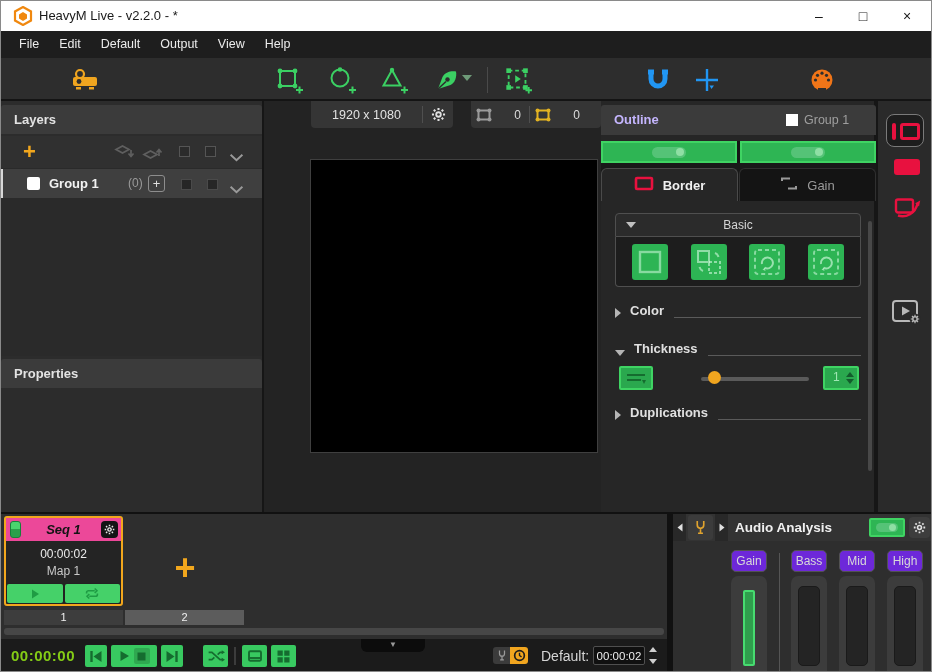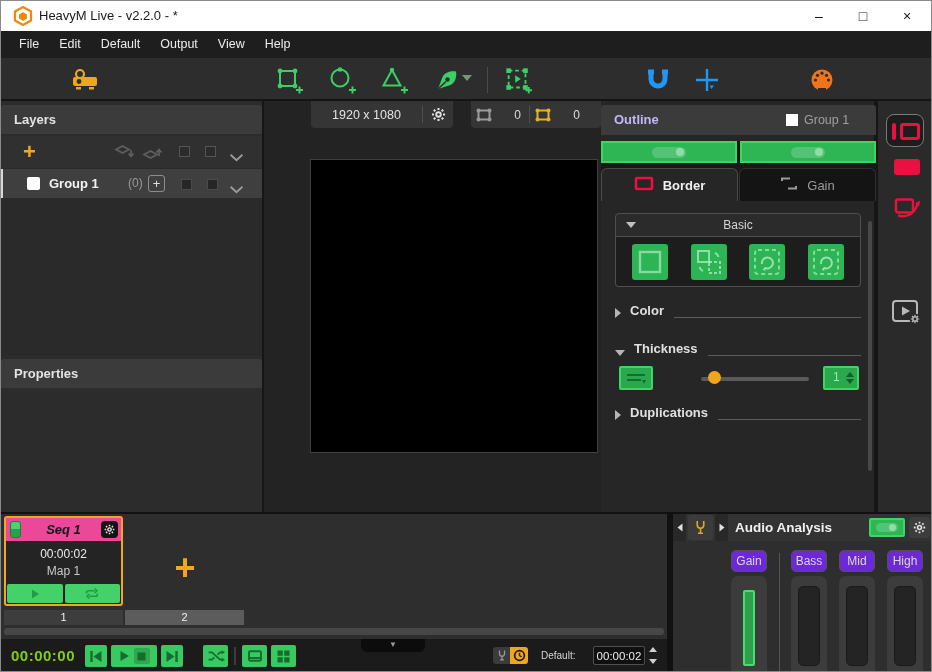--- a/index.html
+++ b/index.html
@@ -143,21 +143,21 @@
                 text-align:center;font-size:8px;color:#999;line-height:12px;}
   #tr-time{position:absolute;left:10px;top:0;height:34px;line-height:34px;font-size:15px;font-weight:bold;color:#84cc16;letter-spacing:.5px;}
   .tr-btn{position:absolute;top:6px;height:22px;background:#38c960;border-radius:2px;display:flex;align-items:center;justify-content:center;}
   #tr-skip-start{left:84px;width:22px;} #tr-playstop{left:110px;width:46px;gap:4px;}
   #tr-stop-pad{width:16px;height:16px;background:rgba(0,0,0,.16);border-radius:2px;display:flex;align-items:center;justify-content:center;}
   #tr-skip-end{left:160px;width:22px;} #tr-shuffle{left:202px;width:25px;}
   #tr-sep{position:absolute;left:233px;top:8px;width:2px;height:18px;background:#3c3c3c;}
   #tr-output{left:241px;width:25px;} #tr-grid{left:270px;width:25px;}
   #tr-beat{position:absolute;left:492px;top:8px;width:17px;height:17px;background:#3b3b3b;border-radius:3px 0 0 3px;display:flex;align-items:center;justify-content:center;}
   #tr-clock{position:absolute;left:509px;top:8px;width:18px;height:17px;background:#f0a51f;border-radius:0 3px 3px 0;display:flex;align-items:center;justify-content:center;}
-  #tr-default-lbl{position:absolute;left:540px;top:0;height:34px;line-height:34px;font-size:10px;color:#d5d5d5;}
+  #tr-default-lbl{position:absolute;left:540px;top:0;height:34px;line-height:34px;font-size:14px;color:#d5d5d5;}
   #tr-default-input{position:absolute;left:592px;top:7px;width:52px;height:19px;background:#101010;border:1px solid #4f4f4f;border-radius:2px;
                     color:#ececec;font-size:11.5px;text-align:center;font-family:"Liberation Sans",sans-serif;}
   #tr-spin{position:absolute;left:648px;top:7px;width:10px;height:19px;}
   #tr-spin .spin{left:0;border-left:4px solid transparent;border-right:4px solid transparent;}
   #tr-spin .up{border-bottom:5px solid #cfcfcf;top:1px;}
   #tr-spin .dn{border-top:5px solid #cfcfcf;bottom:1px;}
 
   
   #audio-panel{position:absolute;left:672px;top:2px;width:260px;height:159px;background:#2e2e2e;}
   #audio-head{position:absolute;left:0;top:0;width:260px;height:27px;background:#333;}

